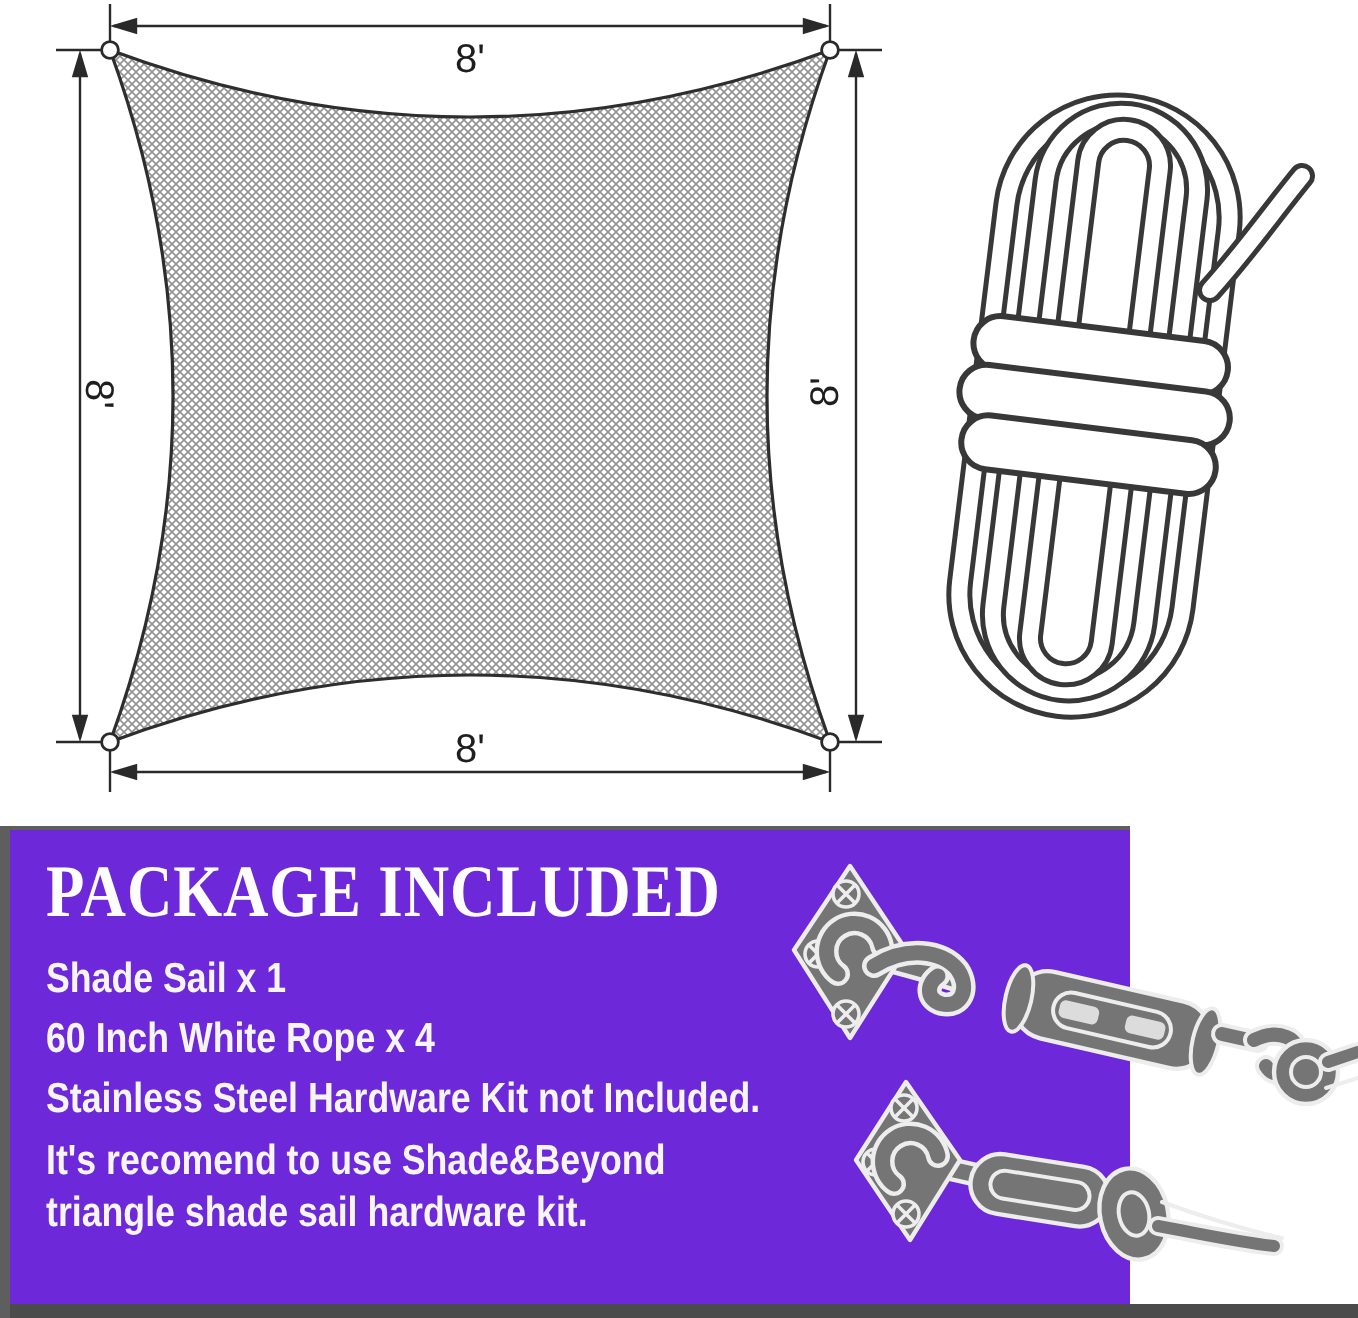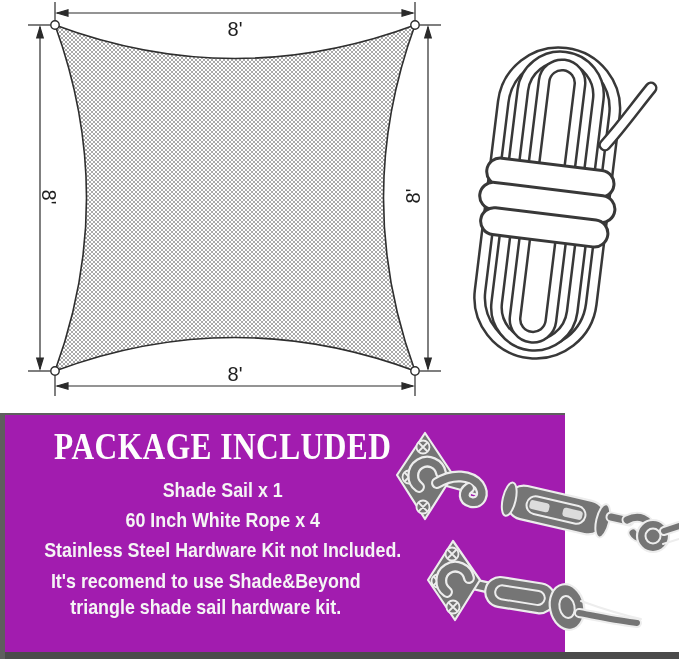--- a/index.html
+++ b/index.html
@@ -5,24 +5,23 @@
   html,body{margin:0;padding:0;background:#fff;}
   .stage{
     position:relative;width:679px;height:659px;background:#ffffff;overflow:hidden;
     font-family:"Liberation Sans","DejaVu Sans",sans-serif;
   }
   .sail-svg{position:absolute;left:0;top:0;}
   .rope-svg{position:absolute;left:455px;top:40px;}
   .dim-label{font-family:"Liberation Sans","DejaVu Sans",sans-serif;font-size:20px;fill:#1e1e1e;}
   .banner{
     position:absolute;left:0;top:413px;width:565px;height:246px;
-    background:#a21caf;
+    background:#6d28d9;
     border-top:2px solid #5e5e5e;border-left:5px solid #5e5e5e;
     box-sizing:border-box;
-    text-align:center;
   }
   .banner-strip{position:absolute;left:0;bottom:0;width:679px;height:7px;background:#4b4b4b;}
   .banner-text{
     position:absolute;left:18px;top:10px;width:470px;
     transform:scaleX(0.85);transform-origin:0 0;color:#f7f7f7;
   }
   .banner-title{
     font-family:"Liberation Serif","DejaVu Serif",serif;
     font-weight:bold;font-size:37px;line-height:44px;color:#fdfdfd;
     white-space:nowrap;margin-bottom:6px;letter-spacing:0.5px;

